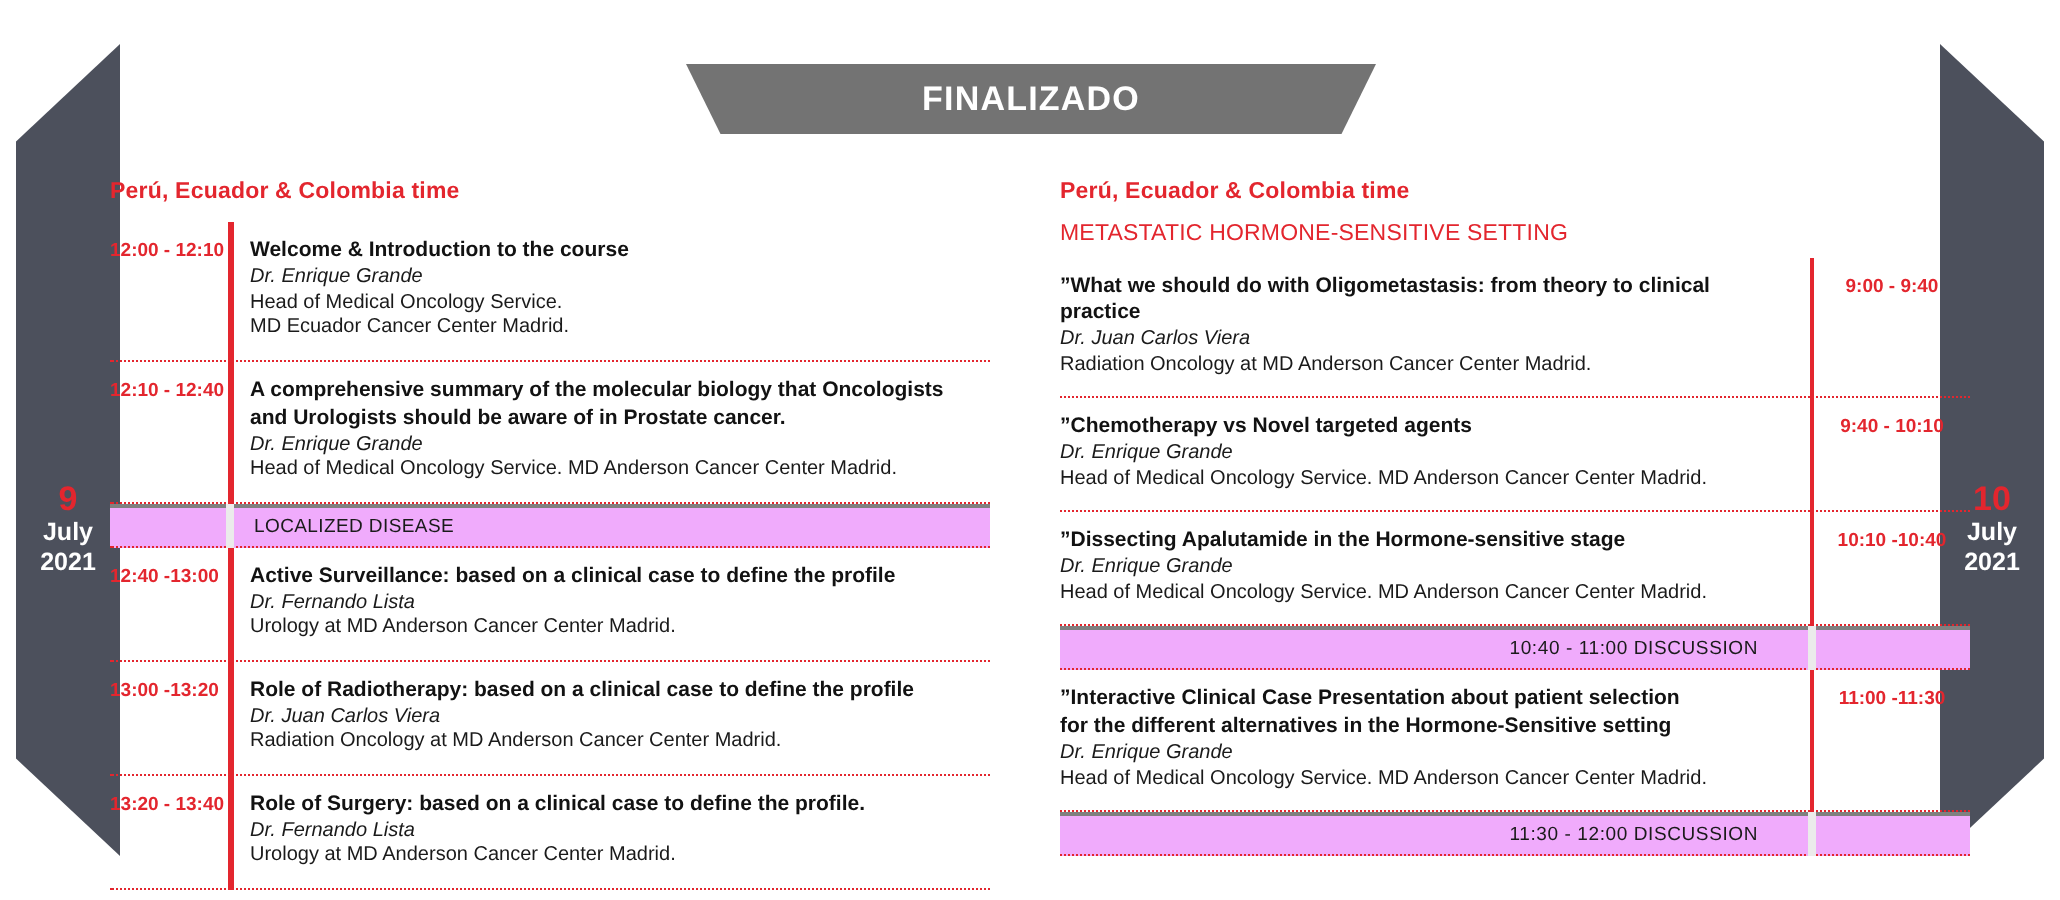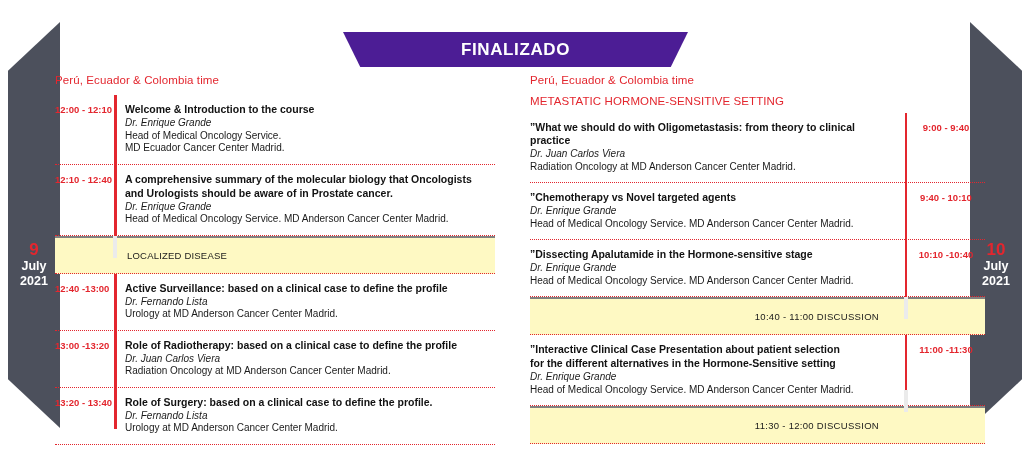--- a/index.html
+++ b/index.html
@@ -11,21 +11,21 @@
     position:relative;
     -webkit-font-smoothing:antialiased;
   }
   .stage{position:absolute;left:0;top:0;width:1030px;height:450px;}
 
   
   .banner{
     position:absolute;
     left:343px;top:32px;
     width:345px;height:35px;
-    background:#4c1d95;
+    background:#737373;
     color:#ffffff;
     font-size:17px;
     font-weight:bold;
     letter-spacing:.6px;
     display:flex;align-items:center;justify-content:center;
     -webkit-clip-path:polygon(0 0,100% 0,95% 100%,5% 100%);
     clip-path:polygon(0 0,100% 0,95% 100%,5% 100%);
   }
 
   
@@ -60,22 +60,22 @@
   }
 
   
   .col{position:absolute;top:74px;}
   .col.left{left:55px;width:440px;}
   .col.right{left:530px;width:455px;}
 
   .coltitle{
     color:#e3262e;
     font-size:11.5px;
-    font-weight:normal;
-    margin:0 0 9px 0;
+    font-weight:bold;
+    margin:16px 0 9px 0;
     letter-spacing:.1px;
   }
   .sectiontitle{
     color:#e3262e;
     font-size:11.5px;
     font-weight:normal;
     margin:0 0 6px 0;
     letter-spacing:.1px;
     text-transform:uppercase;
   }
@@ -133,24 +133,24 @@
   .aff{
     font-size:10px;
     color:#1a1a1a;
     line-height:12.5px;
     margin:0;
   }
 
   
   .band{
     position:relative;
-    background:#fef9c3;
+    background:#f0abfc;
     border-top:2px solid #808080;
     border-bottom:1px dotted #e3262e;
-    height:38px;
+    height:22px;
     box-sizing:border-box;
     display:flex;align-items:center;
   }
   .band .lbl{
     font-size:9.5px;
     color:#1a1a1a;
     letter-spacing:.2px;
   }
   .band.localized .lbl{padding-left:72px;}
   .band.discussion{justify-content:flex-end;}

